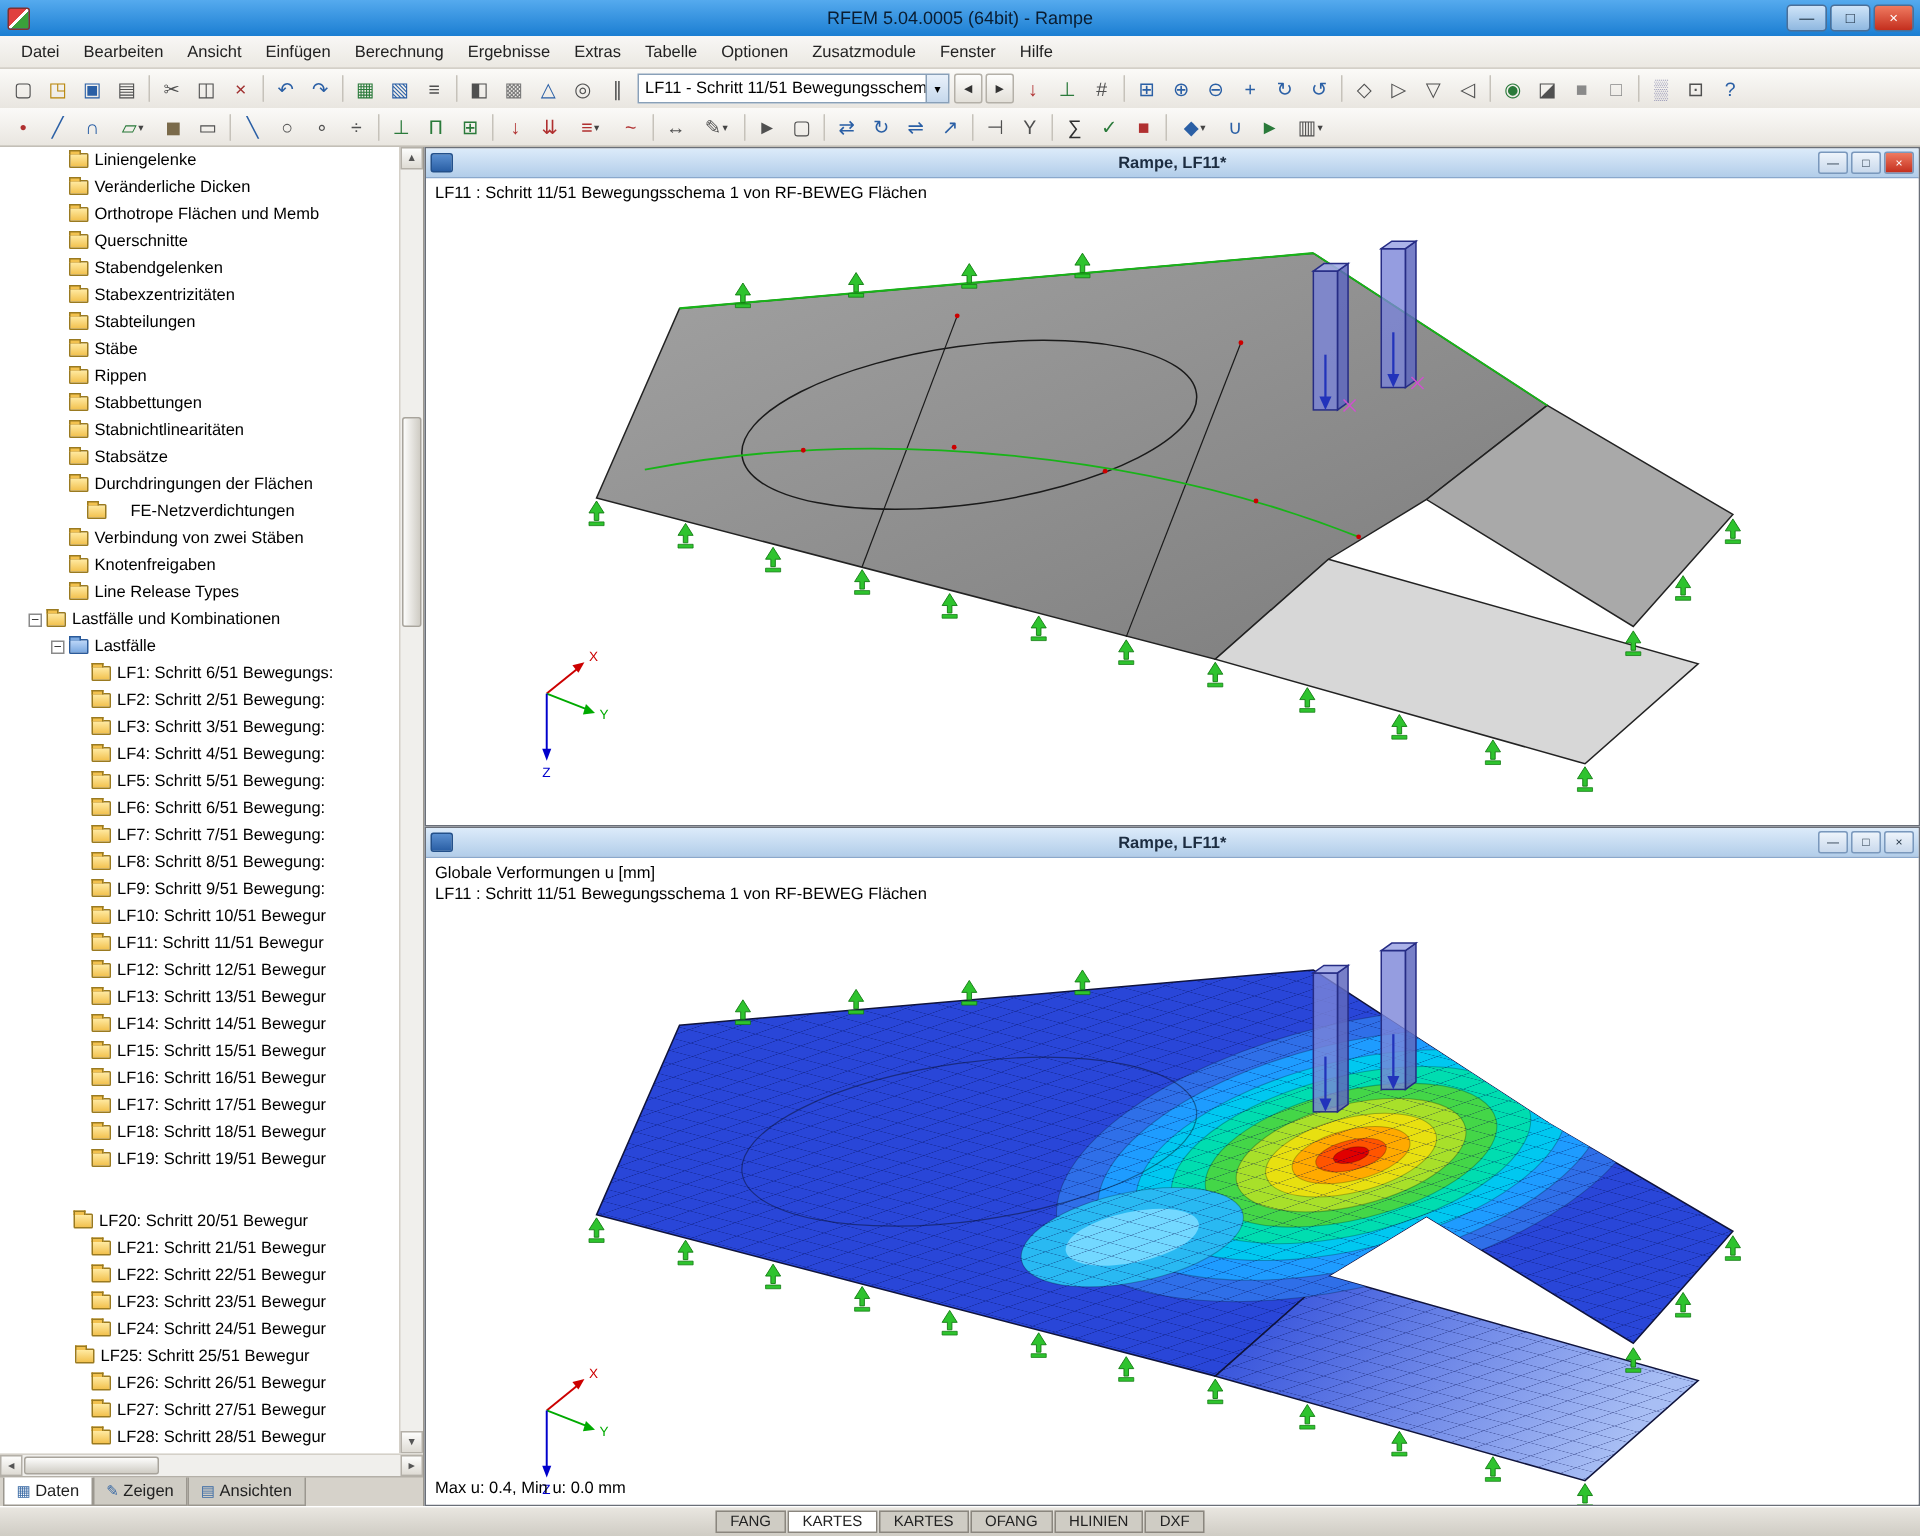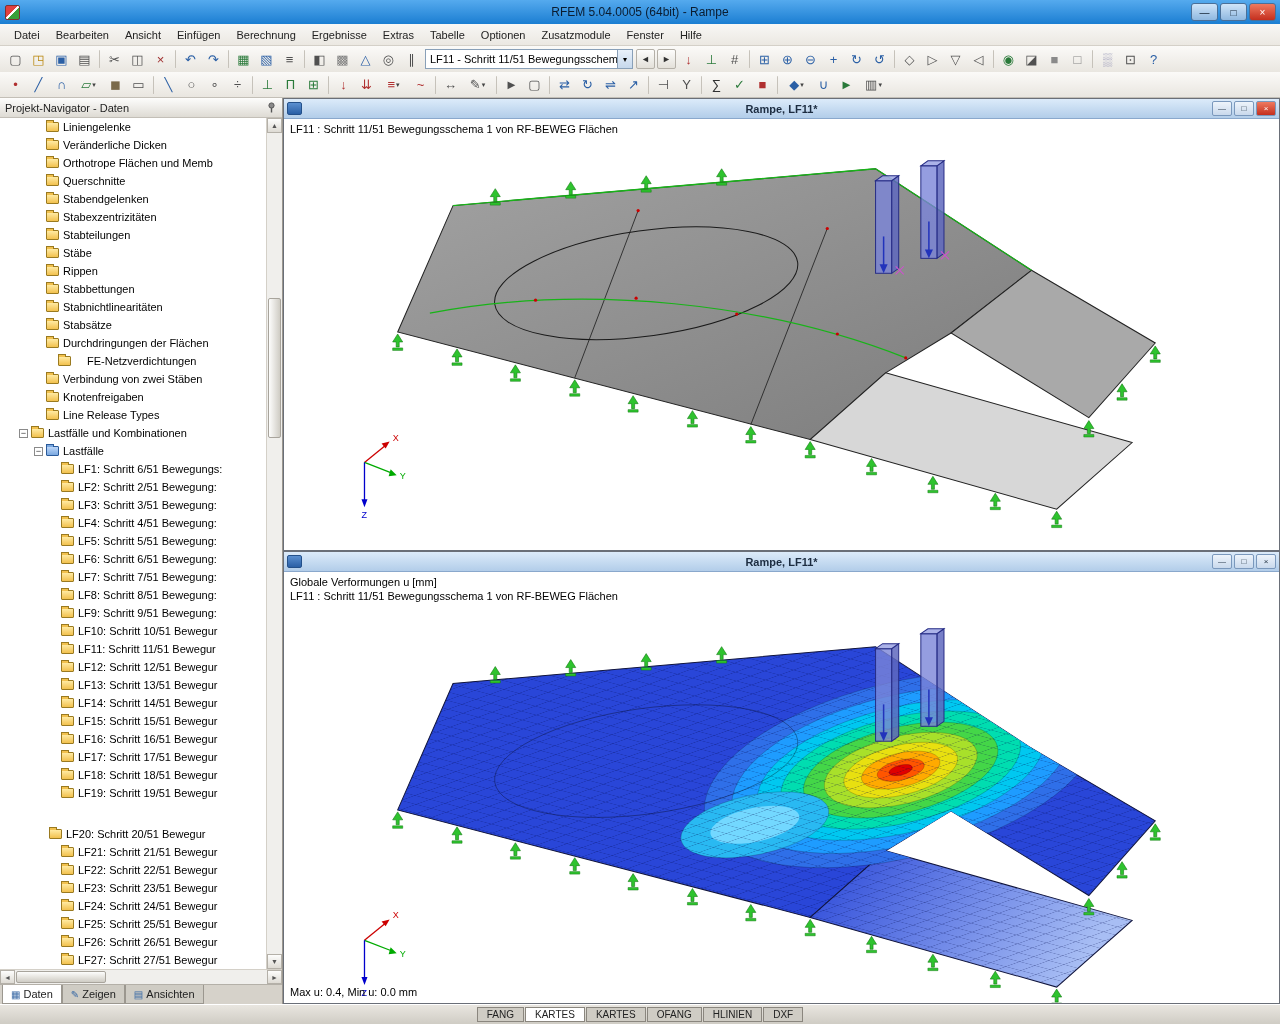--- a/index.html
+++ b/index.html
@@ -379,27 +379,20 @@
     </span>
     <span class="tbi" style="color: rgb(42, 122, 58);">
       <span class="g">►</span>
     </span>
     <span class="tbi dd" style="color: rgb(80, 80, 80);">
       <span class="g">▥</span>
     </span>
 </div>
 
 <div id="navigator">
-  <div id="nav-header">
-    <span class="title">Projekt-Navigator - Daten</span>
-    <svg width="11" height="11" viewBox="0 0 11 11">
-      <circle cx="5.5" cy="3.5" r="2.6" fill="#8a8a8a" stroke="#555"></circle>
-      <line x1="5.5" y1="6" x2="5.5" y2="10.5" stroke="#555" stroke-width="1.4"></line>
-    </svg>
-  </div>
   <div id="tree">
     <div class="tree-rows">
       <div class="tree-row" style="padding-left: 34px;">
           <span class="exp" style="visibility: hidden;"></span>
           <span class="ficon"></span>
           <span class="tlabel">Liniengelenke</span>
         </div>
         <div class="tree-row" style="padding-left: 34px;">
           <span class="exp" style="visibility: hidden;"></span>
           <span class="ficon"></span>
@@ -603,21 +596,21 @@
         <div class="tree-row" style="padding-left: 49px;">
           <span class="exp" style="visibility: hidden;"></span>
           <span class="ficon"></span>
           <span class="tlabel">LF23: Schritt 23/51 Bewegur</span>
         </div>
         <div class="tree-row" style="padding-left: 49px;">
           <span class="exp" style="visibility: hidden;"></span>
           <span class="ficon"></span>
           <span class="tlabel">LF24: Schritt 24/51 Bewegur</span>
         </div>
-        <div class="tree-row" style="padding-left: 49px;">
+        <div class="tree-row" style="padding-left: 38px;">
           <span class="exp" style="visibility: hidden;"></span>
           <span class="ficon"></span>
           <span class="tlabel">LF25: Schritt 25/51 Bewegur</span>
         </div>
         <div class="tree-row" style="padding-left: 49px;">
           <span class="exp" style="visibility: hidden;"></span>
           <span class="ficon"></span>
           <span class="tlabel">LF26: Schritt 26/51 Bewegur</span>
         </div>
         <div class="tree-row" style="padding-left: 49px;">

